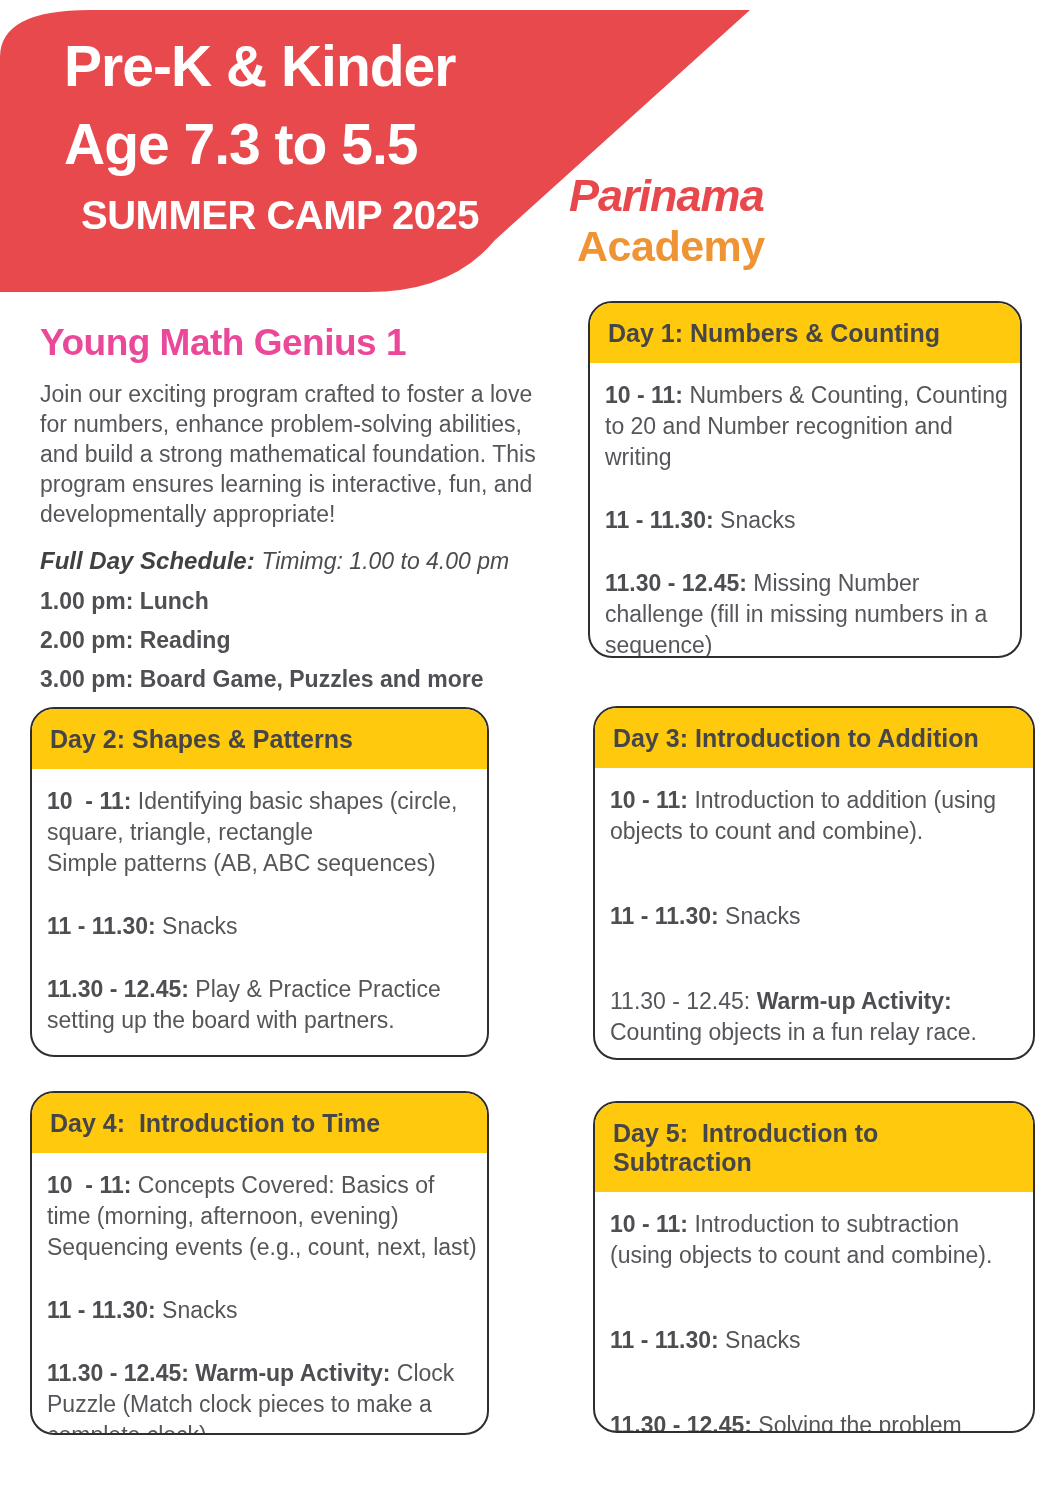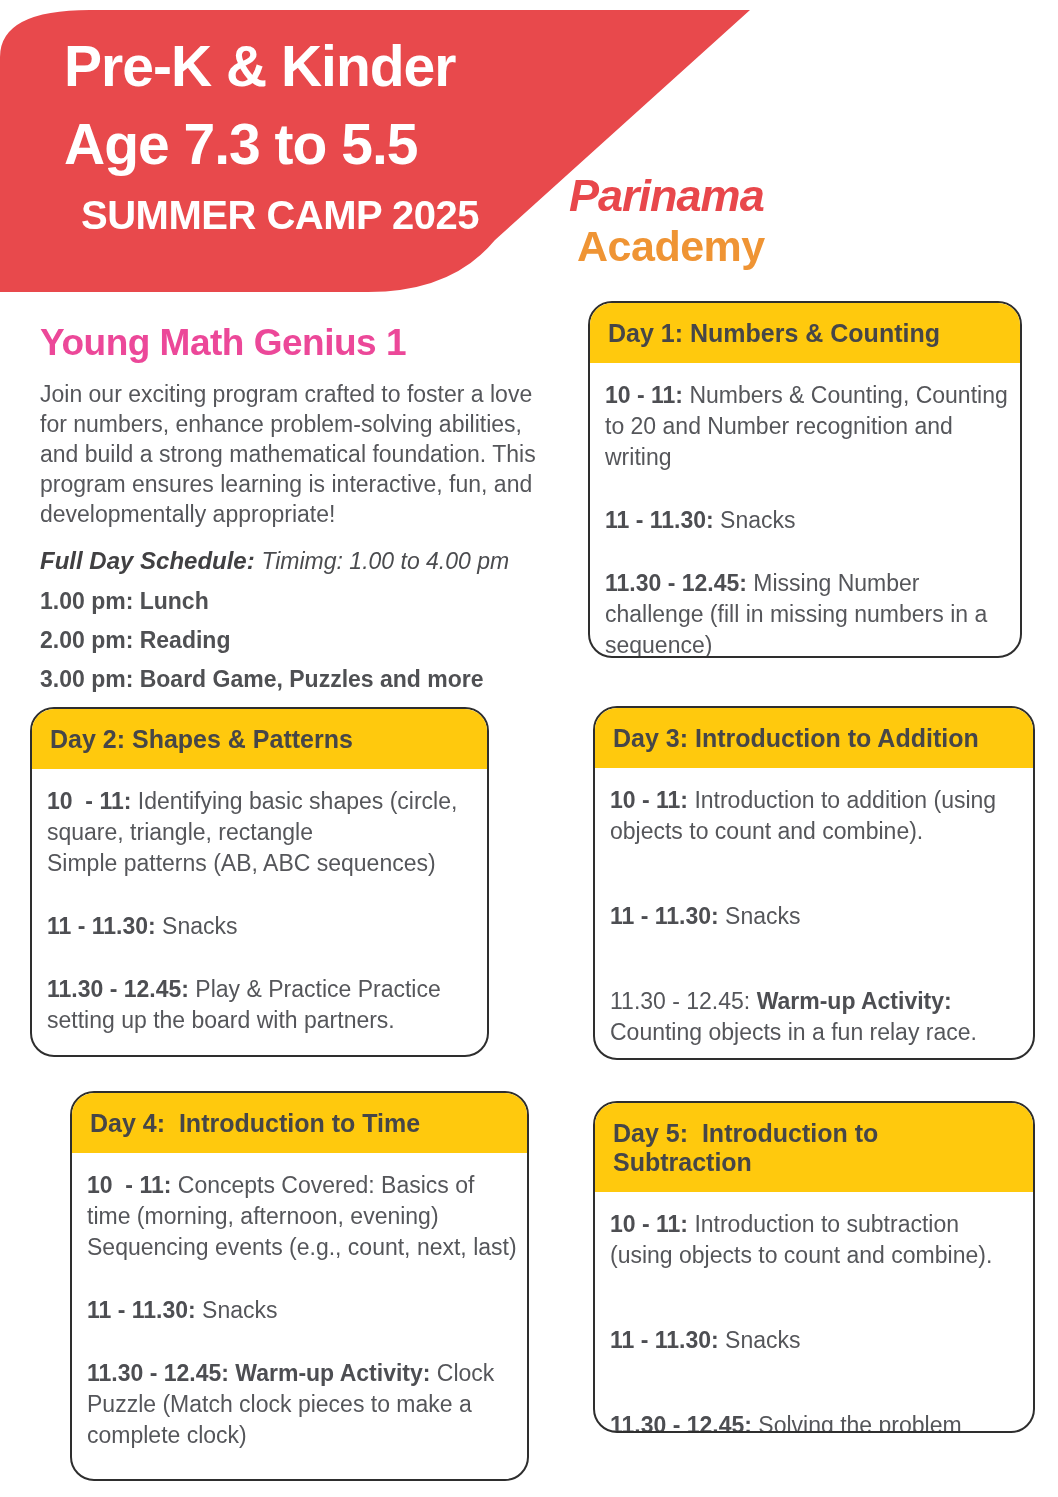--- a/index.html
+++ b/index.html
@@ -59,21 +59,21 @@
     color: #55565A;
     white-space: pre-wrap;
   }
   .card-item:last-child { margin-bottom: 0; }
   .card-item .b { font-weight: 700; color: #4D4E52; }
   .card.spacious .card-item { margin-bottom: 54px; }
 
   #card-day1 { left: 588px; top: 301px;  width: 434px; height: 357px; }
   #card-day2 { left: 30px;  top: 707px;  width: 459px; height: 350px; }
   #card-day3 { left: 593px; top: 706px;  width: 442px; height: 354px; }
-  #card-day4 { left: 30px;  top: 1091px; width: 459px; height: 390px; margin-left: 40px; }
+  #card-day4 { left: 30px;  top: 1091px; width: 459px; height: 344px; }
   #card-day5 { left: 593px; top: 1101px; width: 442px; height: 332px; }
 </style>
 </head>
 <body>
 
 <div class="page">
 
   <svg class="banner-svg" width="760" height="296" viewBox="0 0 760 296" aria-hidden="true">
     <path d="M 90,10 L 750,10 L 495,240 Q 452,292 368,292 L 0,292 L 0,57 Q 0,10 90,10 Z" fill="#E8494C"></path>
   </svg>

